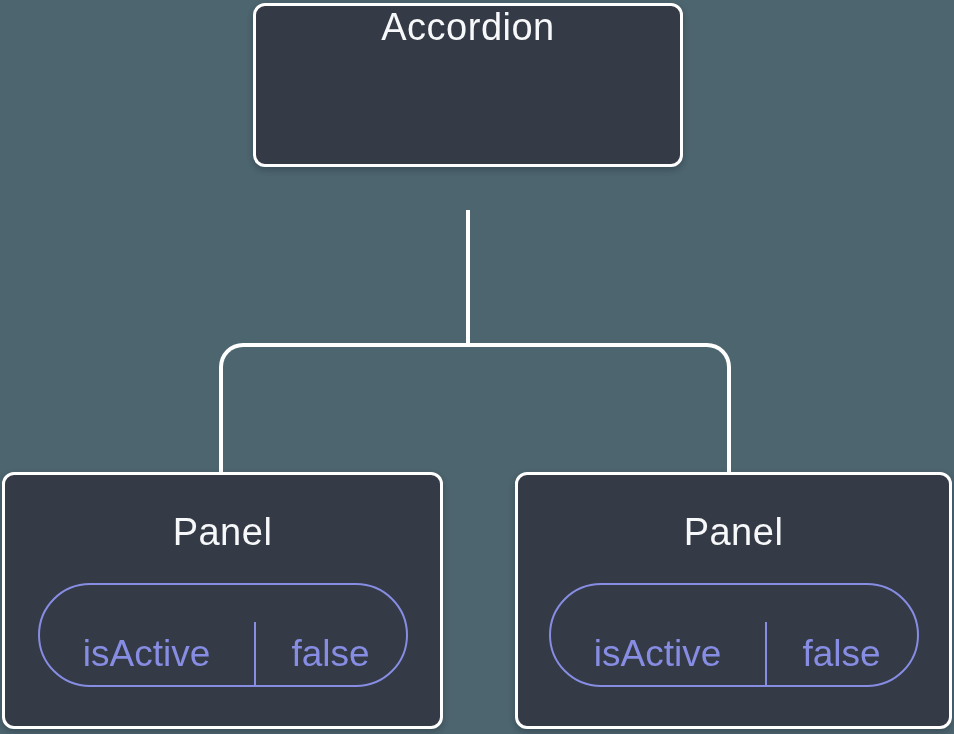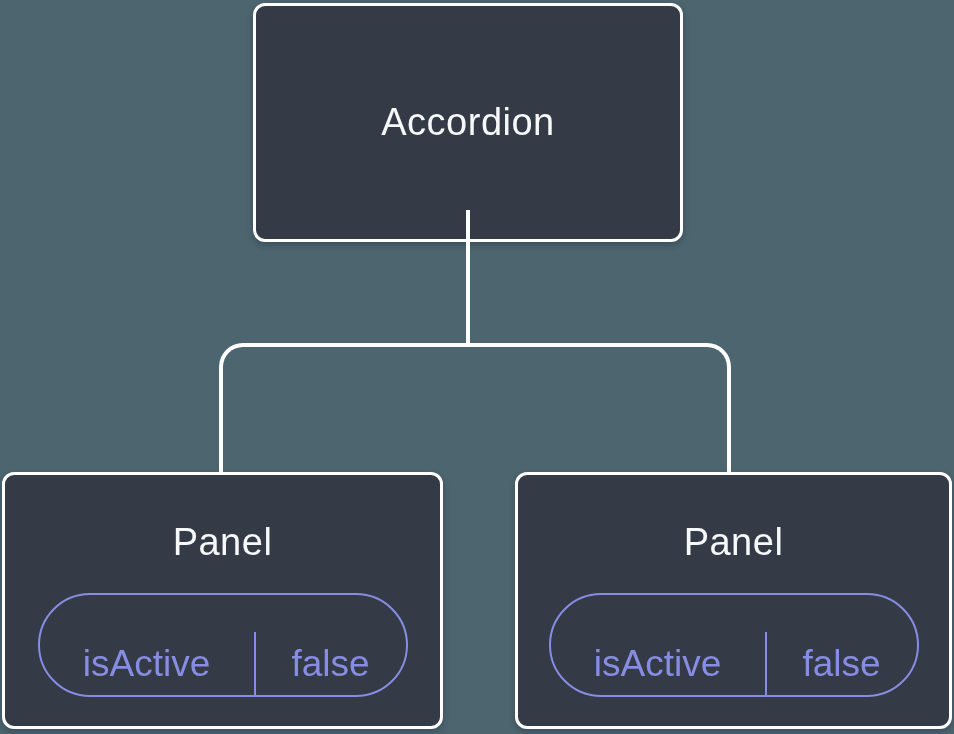--- a/index.html
+++ b/index.html
@@ -21,39 +21,39 @@
     box-sizing: border-box;
     background: var(--node-fill, #343A46);
     border: 3px solid var(--node-border, #FFFFFF);
     border-radius: 12px;
     box-shadow: 0 3px 6px rgba(15, 25, 35, 0.30);
   }
   .node-root {
     left: 253px;
     top: 3px;
     width: 430px;
-    height: 239px;
+    height: 164px;
     display: flex;
-    align-items: center;
+    align-items: flex-start;
     justify-content: center;
   }
   .node-label {
     color: var(--node-text, #F7F8FA);
     font-size: 38px;
     font-weight: 500;
     letter-spacing: 0.5px;
   }
   .node-panel {
     top: 472px;
     width: 441px;
     height: 257px;
     display: flex;
     flex-direction: column;
     align-items: center;
-    padding-top: 44px;
+    padding-top: 34px;
   }
   .node-panel.left  { left: 2px; }
   .node-panel.right { left: 515px; width: 437px; }
   .panel-title {
     color: var(--node-text, #F7F8FA);
     font-size: 38px;
     font-weight: 500;
     line-height: 46px;
     letter-spacing: 0.5px;
   }

